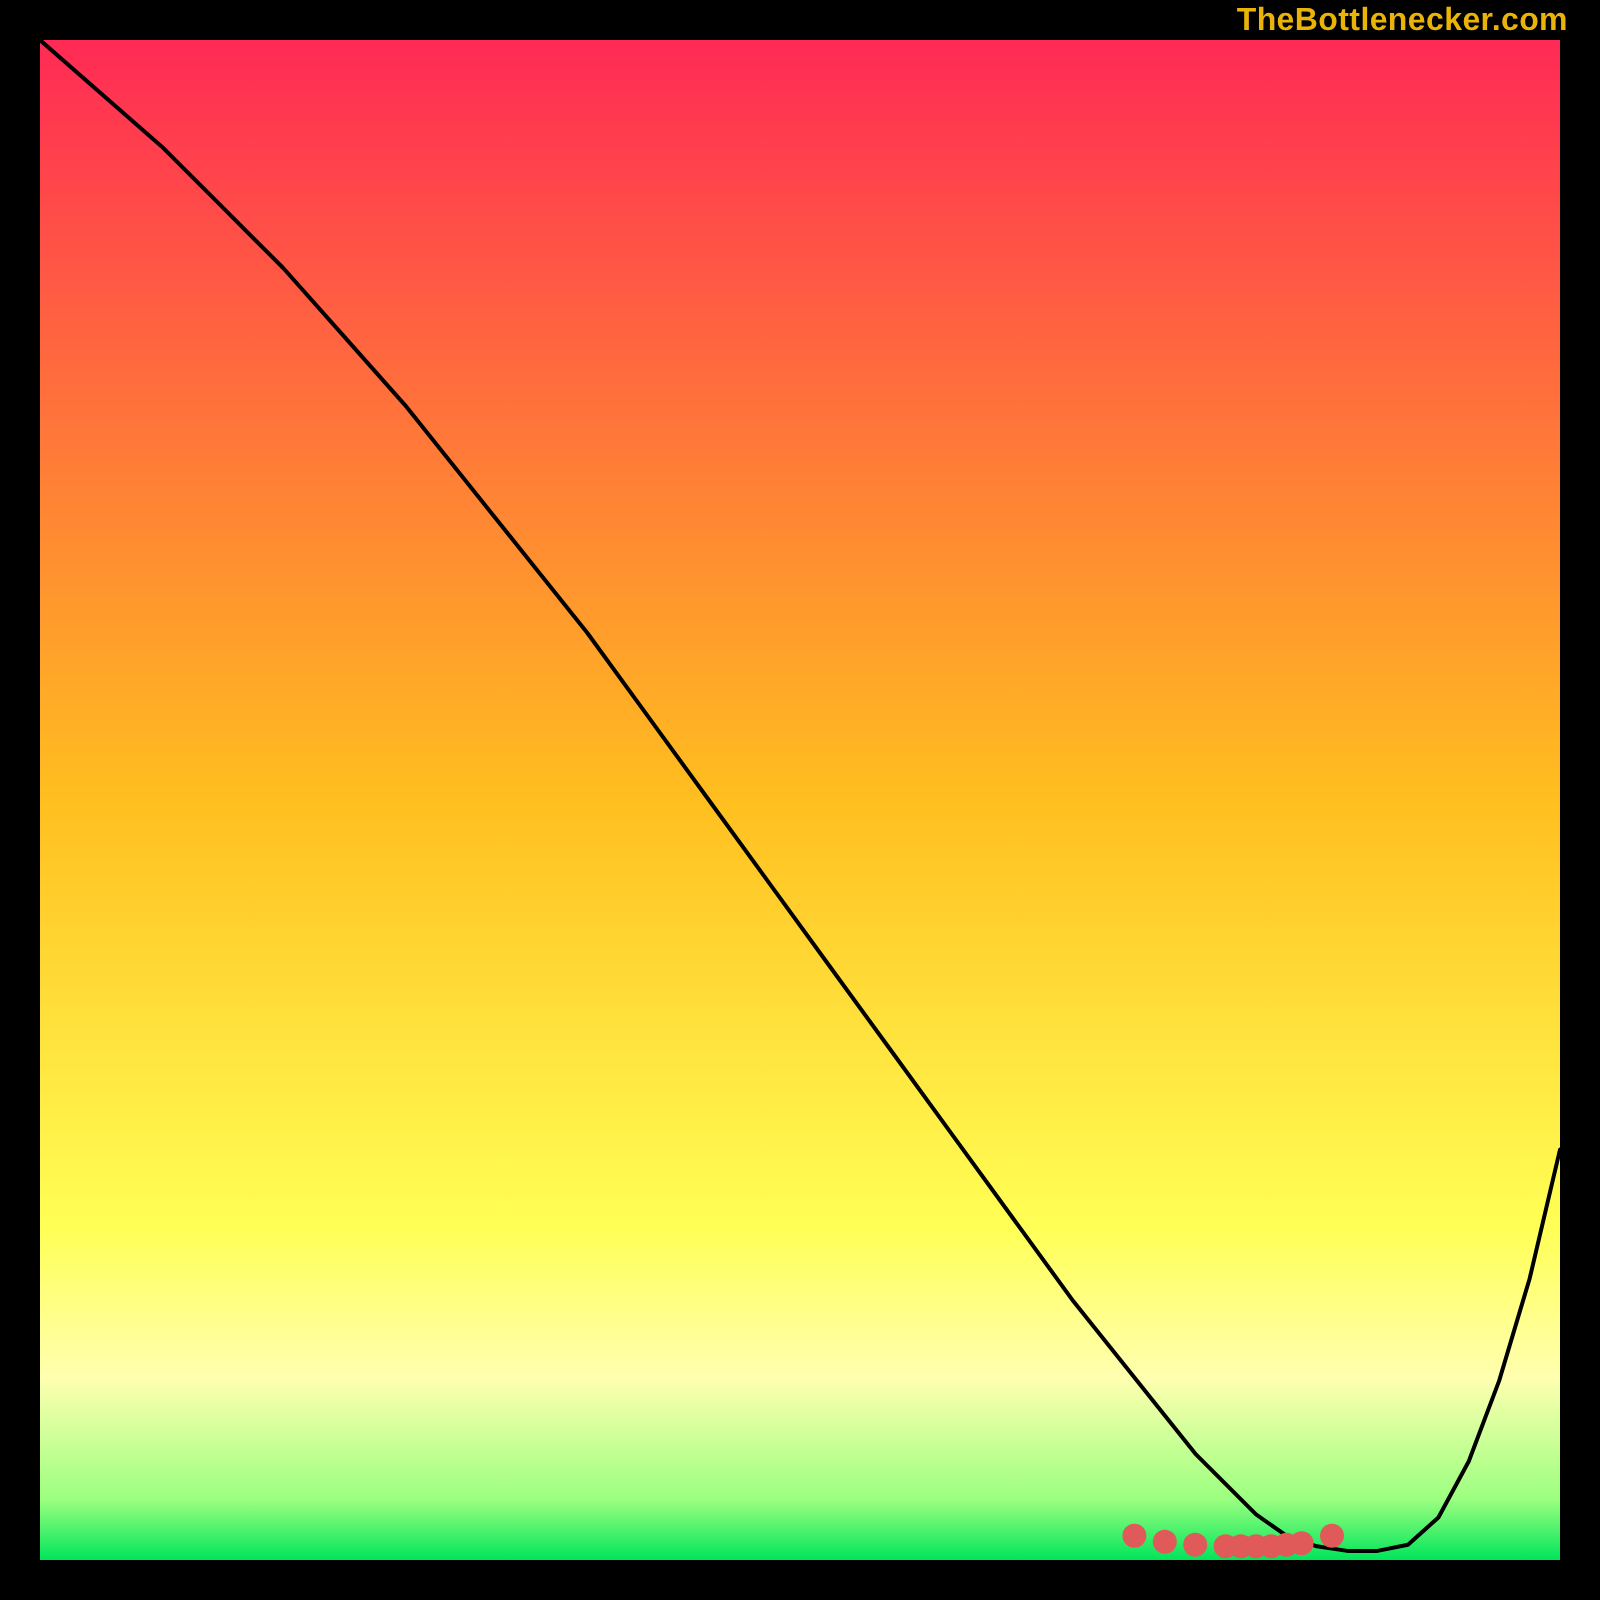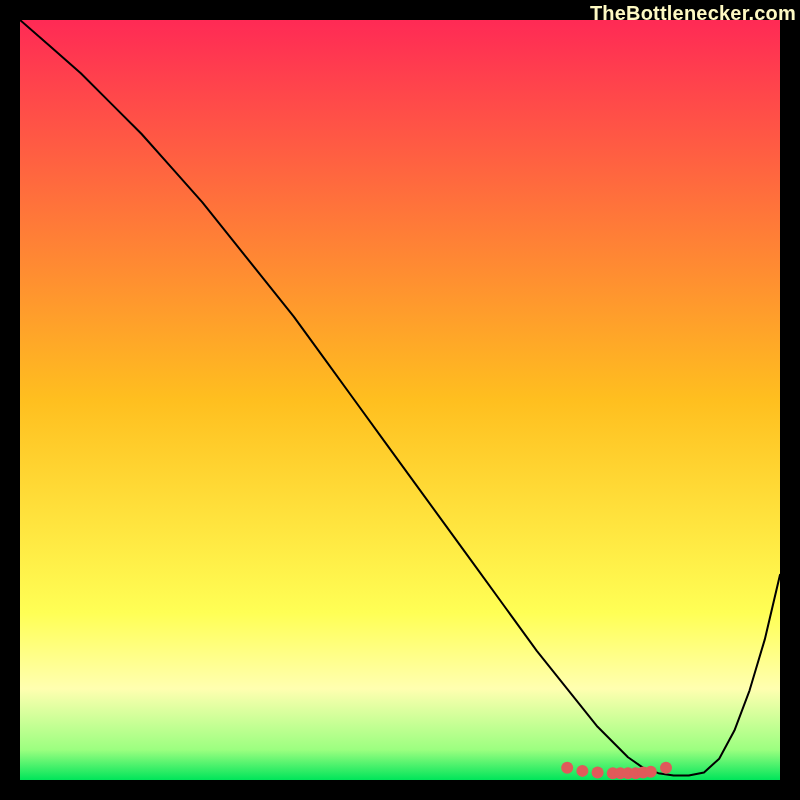--- a/index.html
+++ b/index.html
@@ -25,24 +25,24 @@
     height: 760px;
   }
   .plot-area svg {
     display: block;
     width: 100%;
     height: 100%;
   }
   .watermark {
     position: absolute;
     top: 2px;
-    right: 4px;
-    font-size: 20px;
+    right: 16px;
+    font-size: 16px;
     font-weight: 600;
-    color: #fef9c3;
+    color: #eab308;
     letter-spacing: 0.2px;
   }
 </style>
 </head>
 <body>
 
 <div class="frame">
   <div class="plot-area">
     <svg id="plot-svg" viewBox="0 0 760 760" preserveAspectRatio="none">
         <defs>

